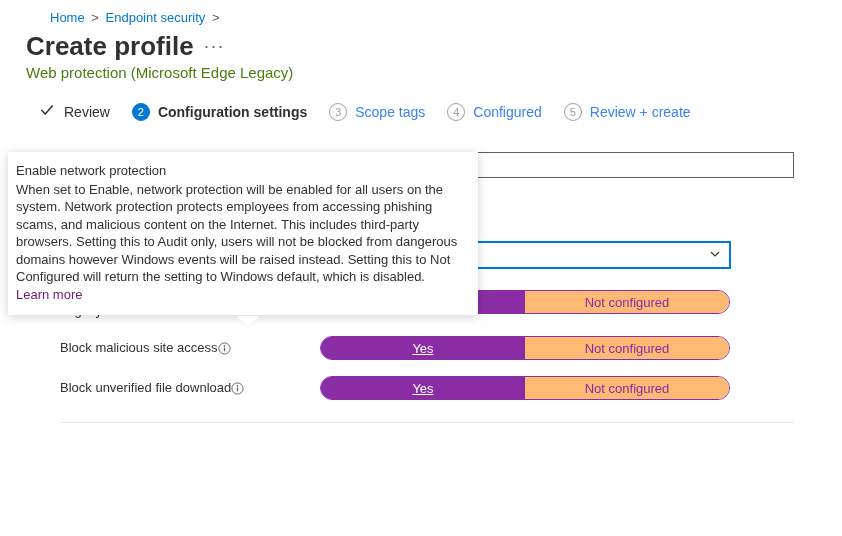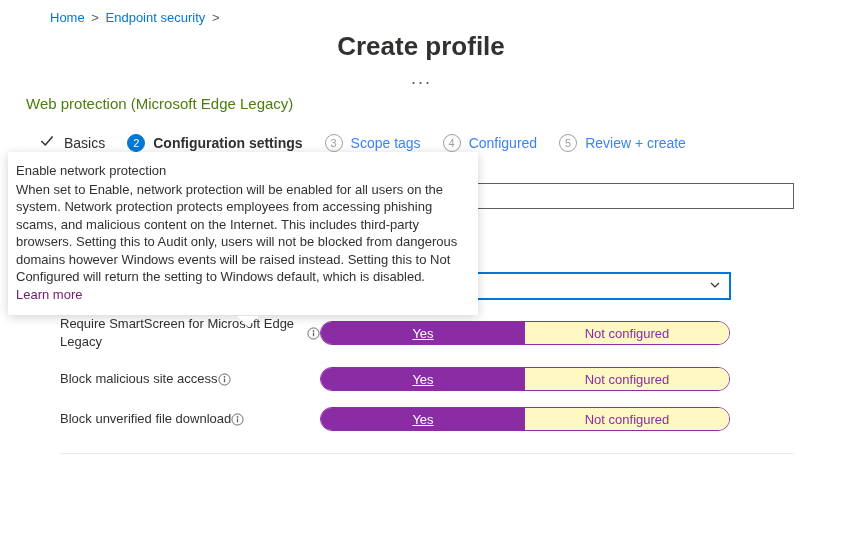--- a/index.html
+++ b/index.html
@@ -18,21 +18,20 @@
       font-size: 13px;
       margin-left: 24px;
     }
     .breadcrumb a { color: #0078d4; text-decoration: none; }
     .breadcrumb span.sep { color: #605e5c; margin: 0 3px; }
     .page-title-row {
       padding: 6px 26px 0 26px;
       display: flex;
       align-items: center;
       gap: 10px;
-      flex-direction: column;
     }
     .page-title {
       font-size: 26px;
       font-weight: 600;
       color: #323130;
     }
     .ellipsis {
       font-size: 18px;
       color: #605e5c;
       letter-spacing: 1px;
@@ -119,21 +118,21 @@
       overflow: hidden;
       font-size: 13px;
     }
     .pill-toggle .opt {
       flex: 1;
       display: flex;
       align-items: center;
       justify-content: center;
       cursor: pointer;
       color: #8a2da5;
-      background: #fef9c3;
+      background: #fdba74;
     }
     .pill-toggle .opt.selected {
       background: #8a2da5;
       color: #fff;
       text-decoration: underline;
     }
     .divider {
       border: none;
       border-top: 1px solid #edebe9;
       margin-top: 14px;
@@ -193,21 +192,21 @@
 </div>
 <div class="page-subtitle">Web protection (Microsoft Edge Legacy)</div>
 
 <div class="tabs">
   <div class="tab">
     <span class="check">
       <svg width="18" height="18" viewBox="0 0 16 16">
           <path d="M3 8 L6.5 11.5 L13 4" stroke="#323130" stroke-width="1.4" fill="none"></path>
         </svg>
     </span>
-    <span class="label">Basics</span>
+    <span class="label">Review</span>
   </div>
   <div class="tab active">
     <span class="step-circle filled">2</span>
     <span class="label">Configuration settings</span>
   </div>
   <div class="tab disabled">
     <span class="step-circle">3</span>
     <span class="label">Scope tags</span>
   </div>
   <div class="tab disabled">

